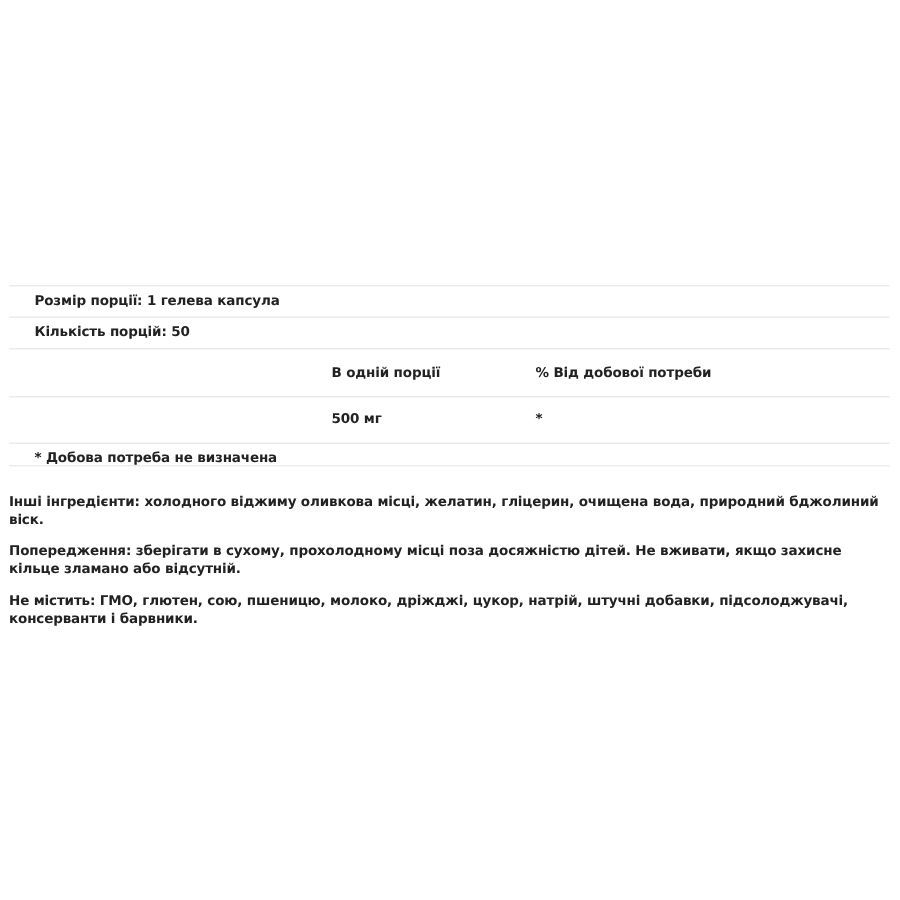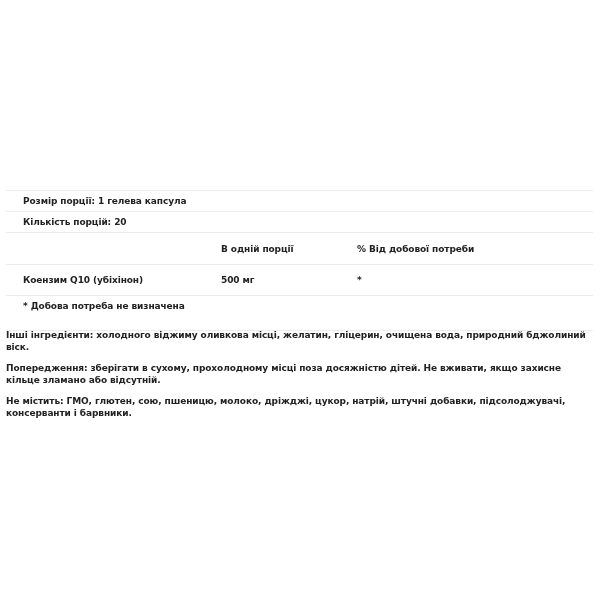--- a/index.html
+++ b/index.html
@@ -36,21 +36,21 @@
       font-weight: bold;
       white-space: nowrap;
       letter-spacing: -0.1px;
     }
     .r-single { height: 21px; }
     .r-single .cell { line-height: 21px; }
     .r-header { height: 32px; }
     .r-header .cell { line-height: 32px; }
     .r-item { height: 31px; }
     .r-item .cell { line-height: 31px; }
-    .r-note { height: 36px; }
+    .r-note { height: 16px; }
     .r-note .cell { line-height: 21px; }
     .c1 { left: 17px; }
     .c2 { left: 215px; }
     .c3 { left: 351px; }
 
     .notes {
       position: absolute;
       left: 6px;
       top: 330px;
       width: 580px;
@@ -64,29 +64,28 @@
     }
   </style>
 </head>
 <body>
 
 <div class="facts">
   <div class="row r-single">
     <span class="cell c1">Розмір порції: 1 гелева капсула</span>
   </div>
   <div class="row r-single">
-    <span class="cell c1">Кількість порцій: 20</span>
+    <span class="cell c1">Кількість порцій: 50</span>
   </div>
   <div class="row r-header">
     <span class="cell c1"></span>
     <span class="cell c3">% Від добової потреби</span>
     <span class="cell c2">В одній порції</span>
   </div>
   <div class="row r-item">
-    <span class="cell c1">Коензим Q10 (убіхінон)</span>
     <span class="cell c2">500 мг</span>
     <span class="cell c3">*</span>
   </div>
   <div class="row r-note">
     <span class="cell c1">* Добова потреба не визначена</span>
   </div>
 </div>
 
 <div class="notes">
   <p class="note">Інші інгредієнти: холодного віджиму оливкова місці, желатин, гліцерин, очищена вода, природний бджолиний віск.</p>

